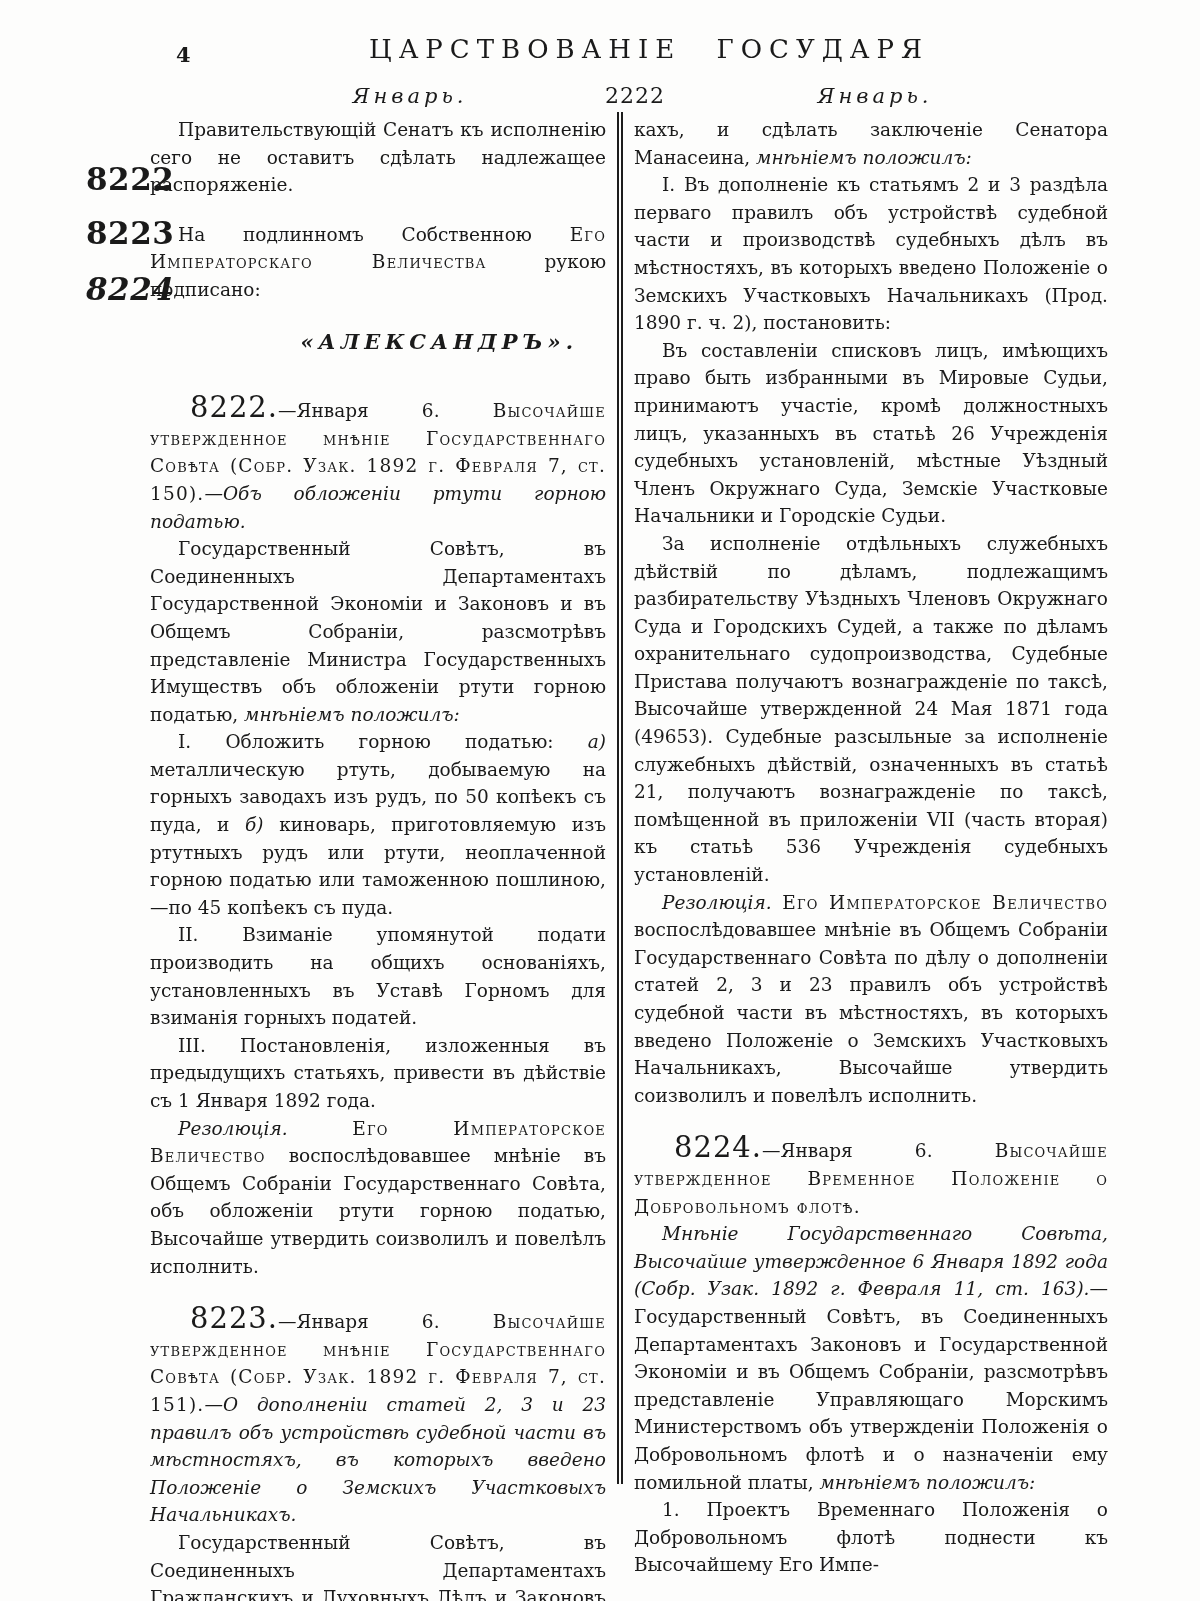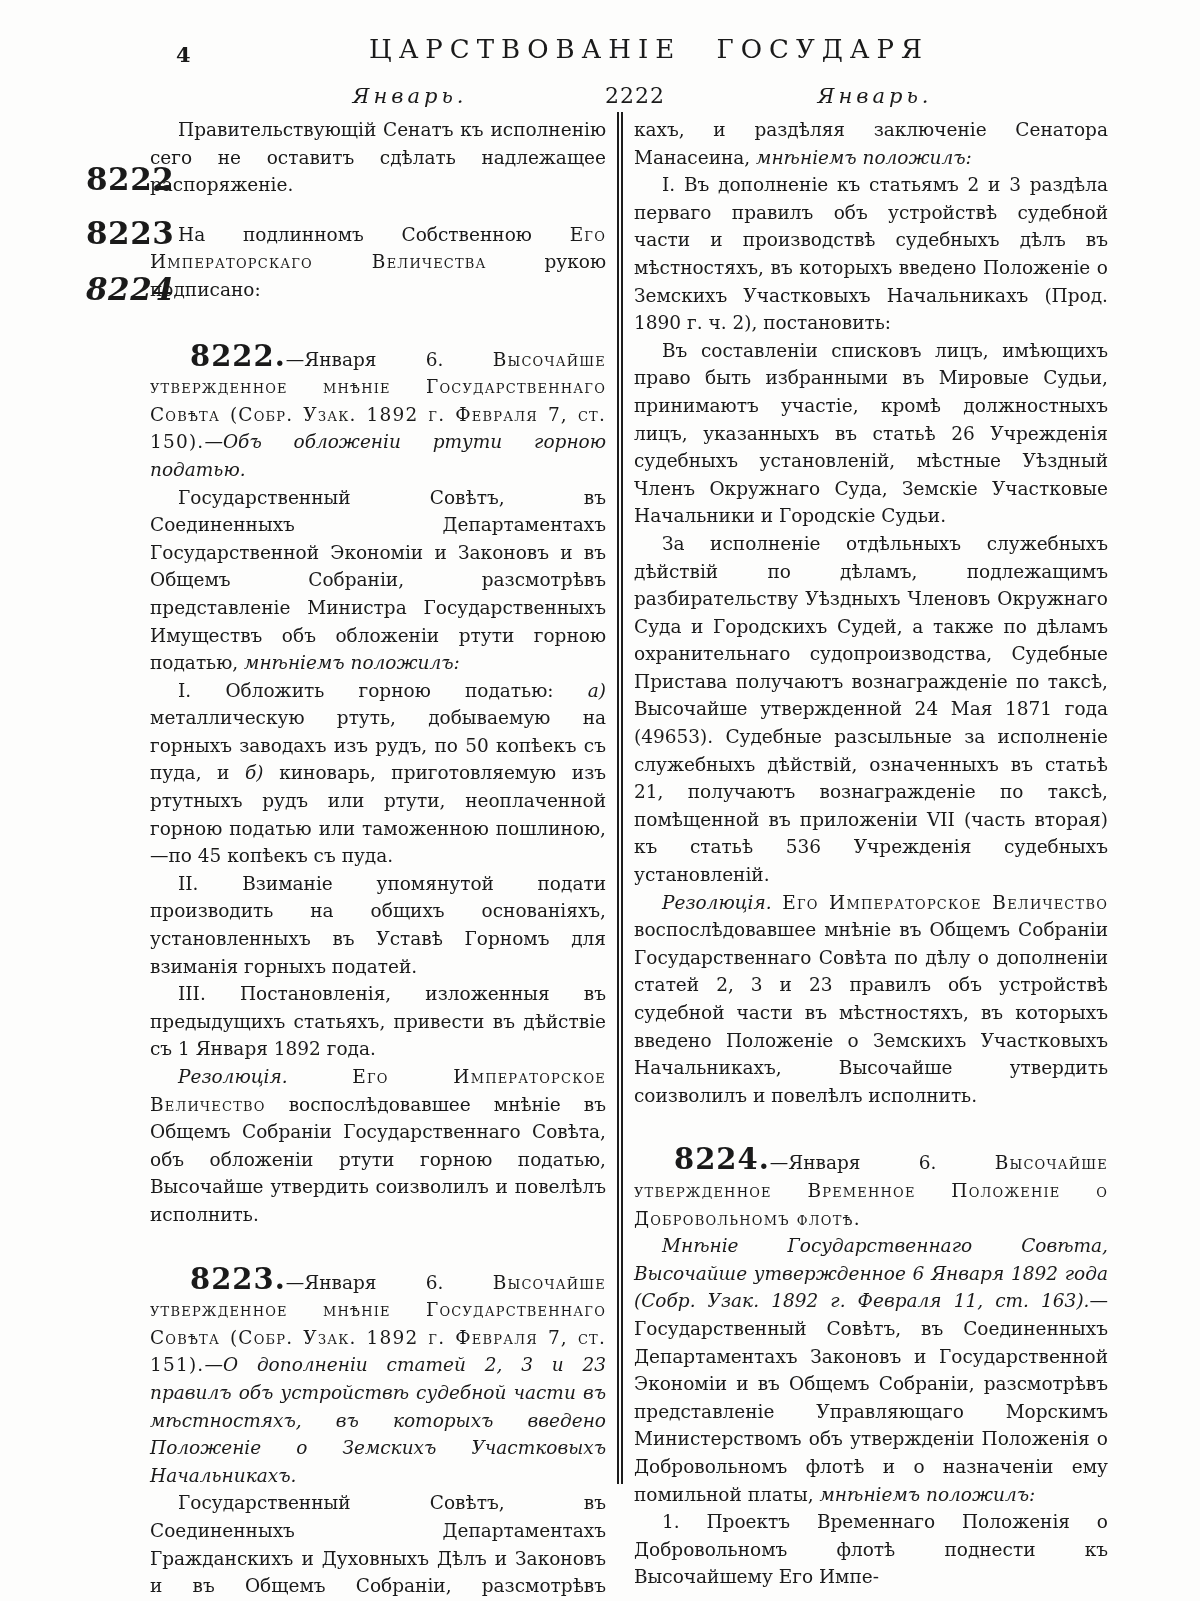--- a/index.html
+++ b/index.html
@@ -65,28 +65,28 @@
   .col-right{ left:634px; width:474px; }
   .para{ margin:0; text-indent:28px; }
   .cont{ text-indent:0; }
   .sig-intro{ margin-top:22px; }
   .sig-line{
     margin:24px 0 0 0; text-indent:0;
     text-align:right; padding-right:28px;
     font-style:italic; font-weight:bold;
     font-size:21px; letter-spacing:5px;
   }
-  .heading{ margin-top:36px; text-indent:40px; }
+  .heading{ margin-top:24px; text-indent:40px; }
   .gap-top{ margin-top:38px; }
   
   .run-n{ }
   .run-i{ font-style:italic; }
   .run-c{ font-variant:small-caps; letter-spacing:1.2px; }
   .run-num{
-    font-size:29px; font-weight:bold; letter-spacing:1px;
+    font-size:29px; font-weight:normal; letter-spacing:1px;
     line-height:1;
   }
 </style>
 </head>
 <body>
 
 <div class="page">
 
   <div class="page-number">4</div>
   <div class="doc-title">ЦАРСТВОВАНІЕ ГОСУДАРЯ</div>
@@ -96,34 +96,35 @@
 
   <div class="margin-num mn-0">8222</div>
   <div class="margin-num mn-1">8223</div>
   <div class="margin-num mn-2">8224</div>
 
   <div class="divider"></div>
 
   <section class="col col-left">
     <p class="para"><span class="run-n">Правительствующій Сенатъ къ исполненію сего не оставитъ сдѣлать надлежащее распоряженіе.</span></p>
     <p class="para sig-intro"><span class="run-n">На подлинномъ Собственною </span><span class="run-c">Его Императорскаго Величества</span><span class="run-n"> рукою подписано:</span></p>
+    <p class="sig-line">«АЛЕКСАНДРЪ».</p>
 
     <p class="para heading gap-top"><span class="run-num">8222.</span><span class="run-n">—Января 6. </span><span class="run-c">Высочайше утвержденное мнѣніе Государственнаго Совѣта (Собр. Узак. 1892 г. Февраля 7, ст. 150).</span><span class="run-i">—Объ обложеніи ртути горною податью.</span></p>
     <p class="para"><span class="run-n">Государственный Совѣтъ, въ Соединенныхъ Департаментахъ Государственной Экономіи и Законовъ и въ Общемъ Собраніи, разсмотрѣвъ представленіе Министра Государственныхъ Имуществъ объ обложеніи ртути горною податью, </span><span class="run-i">мнѣніемъ положилъ:</span></p>
     <p class="para"><span class="run-n">I. Обложить горною податью: </span><span class="run-i">а)</span><span class="run-n"> металлическую ртуть, добываемую на горныхъ заводахъ изъ рудъ, по 50 копѣекъ съ пуда, и </span><span class="run-i">б)</span><span class="run-n"> киноварь, приготовляемую изъ ртутныхъ рудъ или ртути, неоплаченной горною податью или таможенною пошлиною,—по 45 копѣекъ съ пуда.</span></p>
     <p class="para"><span class="run-n">II. Взиманіе упомянутой подати производить на общихъ основаніяхъ, установленныхъ въ Уставѣ Горномъ для взиманія горныхъ податей.</span></p>
     <p class="para"><span class="run-n">III. Постановленія, изложенныя въ предыдущихъ статьяхъ, привести въ дѣйствіе съ 1 Января 1892 года.</span></p>
     <p class="para"><span class="run-i">Резолюція.</span><span class="run-c"> Его Императорское Величество</span><span class="run-n"> воспослѣдовавшее мнѣніе въ Общемъ Собраніи Государственнаго Совѣта, объ обложеніи ртути горною податью, Высочайше утвердить соизволилъ и повелѣлъ исполнить.</span></p>
 
     <p class="para heading"><span class="run-num">8223.</span><span class="run-n">—Января 6. </span><span class="run-c">Высочайше утвержденное мнѣніе Государственнаго Совѣта (Собр. Узак. 1892 г. Февраля 7, ст. 151).</span><span class="run-i">—О дополненіи статей 2, 3 и 23 правилъ объ устройствѣ судебной части въ мѣстностяхъ, въ которыхъ введено Положеніе о Земскихъ Участковыхъ Начальникахъ.</span></p>
     <p class="para"><span class="run-n">Государственный Совѣтъ, въ Соединенныхъ Департаментахъ Гражданскихъ и Духовныхъ Дѣлъ и Законовъ и въ Общемъ Собраніи, разсмотрѣвъ представленіе Министра Юстиціи по дѣлу о дополненіи статей 2, 3 и 23 правилъ объ устройствѣ судебной части въ мѣстностяхъ, въ которыхъ введено Положеніе о Земскихъ Участковыхъ Начальни-</span></p>
   </section>
 
   <section class="col col-right">
-    <p class="para cont"><span class="run-n">кахъ, и раздѣляя заключеніе Сенатора Манасеина, </span><span class="run-i">мнѣніемъ положилъ:</span></p>
+    <p class="para cont"><span class="run-n">кахъ, и сдѣлать заключеніе Сенатора Манасеина, </span><span class="run-i">мнѣніемъ положилъ:</span></p>
     <p class="para"><span class="run-n">I. Въ дополненіе къ статьямъ 2 и 3 раздѣла перваго правилъ объ устройствѣ судебной части и производствѣ судебныхъ дѣлъ въ мѣстностяхъ, въ которыхъ введено Положеніе о Земскихъ Участковыхъ Начальникахъ (Прод. 1890 г. ч. 2), постановить:</span></p>
     <p class="para"><span class="run-n">Въ составленіи списковъ лицъ, имѣющихъ право быть избранными въ Мировые Судьи, принимаютъ участіе, кромѣ должностныхъ лицъ, указанныхъ въ статьѣ 26 Учрежденія судебныхъ установленій, мѣстные Уѣздный Членъ Окружнаго Суда, Земскіе Участковые Начальники и Городскіе Судьи.</span></p>
     <p class="para"><span class="run-n">За исполненіе отдѣльныхъ служебныхъ дѣйствій по дѣламъ, подлежащимъ разбирательству Уѣздныхъ Членовъ Окружнаго Суда и Городскихъ Судей, а также по дѣламъ охранительнаго судопроизводства, Судебные Пристава получаютъ вознагражденіе по таксѣ, Высочайше утвержденной 24 Мая 1871 года (49653). Судебные разсыльные за исполненіе служебныхъ дѣйствій, означенныхъ въ статьѣ 21, получаютъ вознагражденіе по таксѣ, помѣщенной въ приложеніи VII (часть вторая) къ статьѣ 536 Учрежденія судебныхъ установленій.</span></p>
     <p class="para"><span class="run-i">Резолюція.</span><span class="run-c"> Его Императорское Величество</span><span class="run-n"> воспослѣдовавшее мнѣніе въ Общемъ Собраніи Государственнаго Совѣта по дѣлу о дополненіи статей 2, 3 и 23 правилъ объ устройствѣ судебной части въ мѣстностяхъ, въ которыхъ введено Положеніе о Земскихъ Участковыхъ Начальникахъ, Высочайше утвердить соизволилъ и повелѣлъ исполнить.</span></p>
 
     <p class="para heading"><span class="run-num">8224.</span><span class="run-n">—Января 6. </span><span class="run-c">Высочайше утвержденное Временное Положеніе о Добровольномъ флотѣ.</span></p>
     <p class="para"><span class="run-i">Мнѣніе Государственнаго Совѣта, Высочайше утвержденное 6 Января 1892 года (Собр. Узак. 1892 г. Февраля 11, ст. 163).</span><span class="run-n">—Государственный Совѣтъ, въ Соединенныхъ Департаментахъ Законовъ и Государственной Экономіи и въ Общемъ Собраніи, разсмотрѣвъ представленіе Управляющаго Морскимъ Министерствомъ объ утвержденіи Положенія о Добровольномъ флотѣ и о назначеніи ему помильной платы, </span><span class="run-i">мнѣніемъ положилъ:</span></p>
     <p class="para"><span class="run-n">1. Проектъ Временнаго Положенія о Добровольномъ флотѣ поднести къ Высочайшему Его Импе-</span></p>
   </section>
 

